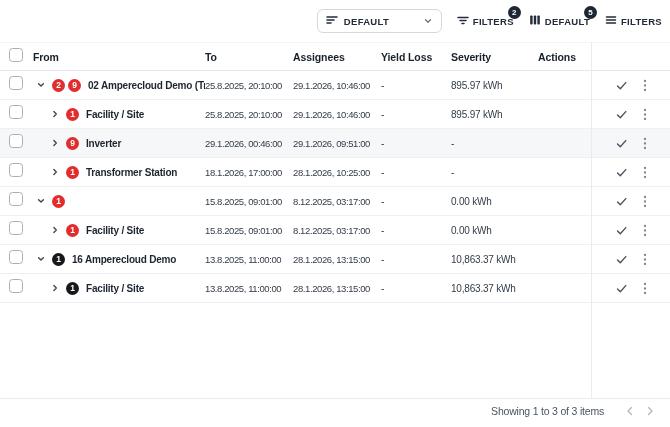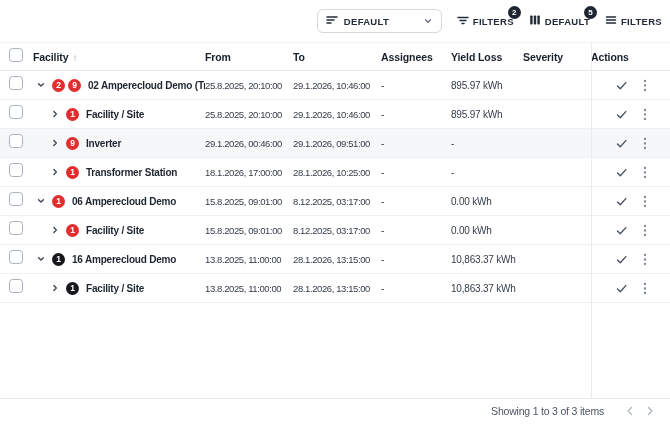--- a/index.html
+++ b/index.html
@@ -116,29 +116,26 @@
           </g>
         </svg>
     </span>
     <span>FILTERS</span>
   </div>
 </div>
 
 <div class="table">
   <div class="thead">
     <div class="cell c-check"><span class="checkbox"></span></div>
-    <div class="hcell">
-      <span>Facility</span><span class="sort-arrow">↑</span>
-    </div>
     <div class="hcell">From</div>
     <div class="hcell">To</div>
     <div class="hcell">Assignees</div>
     <div class="hcell">Yield Loss</div>
     <div class="hcell">Severity</div>
-    <div class="hcell" style="">Actions</div>
+    <div class="hcell" style="text-align:center;">Actions</div>
   </div>
   <div>
       <div class="trow">
         <div class="cell c-check"><span class="checkbox"></span></div>
         <div class="cell c-facility">
           <span class="chev lvl0">
             <svg width="10" height="10" viewBox="0 0 10 10">
               <polyline points="2.6,3.7 5,6.1 7.4,3.7" fill="none" stroke="#3c4654" stroke-width="1.4" stroke-linecap="round" stroke-linejoin="round"></polyline>
             </svg>
           </span>
@@ -269,21 +266,20 @@
       </div>
       <div class="trow">
         <div class="cell c-check"><span class="checkbox"></span></div>
         <div class="cell c-facility">
           <span class="chev lvl0">
             <svg width="10" height="10" viewBox="0 0 10 10">
               <polyline points="2.6,3.7 5,6.1 7.4,3.7" fill="none" stroke="#3c4654" stroke-width="1.4" stroke-linecap="round" stroke-linejoin="round"></polyline>
             </svg>
           </span>
           <span class="badge" style="background: rgb(225, 45, 45);">1</span>
-          <span class="fname">06 Amperecloud Demo</span>
         </div>
         <div class="cell c-from">15.8.2025, 09:01:00</div>
         <div class="cell c-to">8.12.2025, 03:17:00</div>
         <div class="cell c-assignees">-</div>
         <div class="cell c-yield_loss">0.00 kWh</div>
         <div class="cell c-severity"></div>
         <div class="cell c-actions">
           <span class="act-btn">
             <svg width="13" height="13" viewBox="0 0 13 13">
               <polyline points="2.5,7 5.3,9.8 10.8,3.6" fill="none" stroke="#4a5462" stroke-width="1.4" stroke-linecap="round" stroke-linejoin="round"></polyline>

